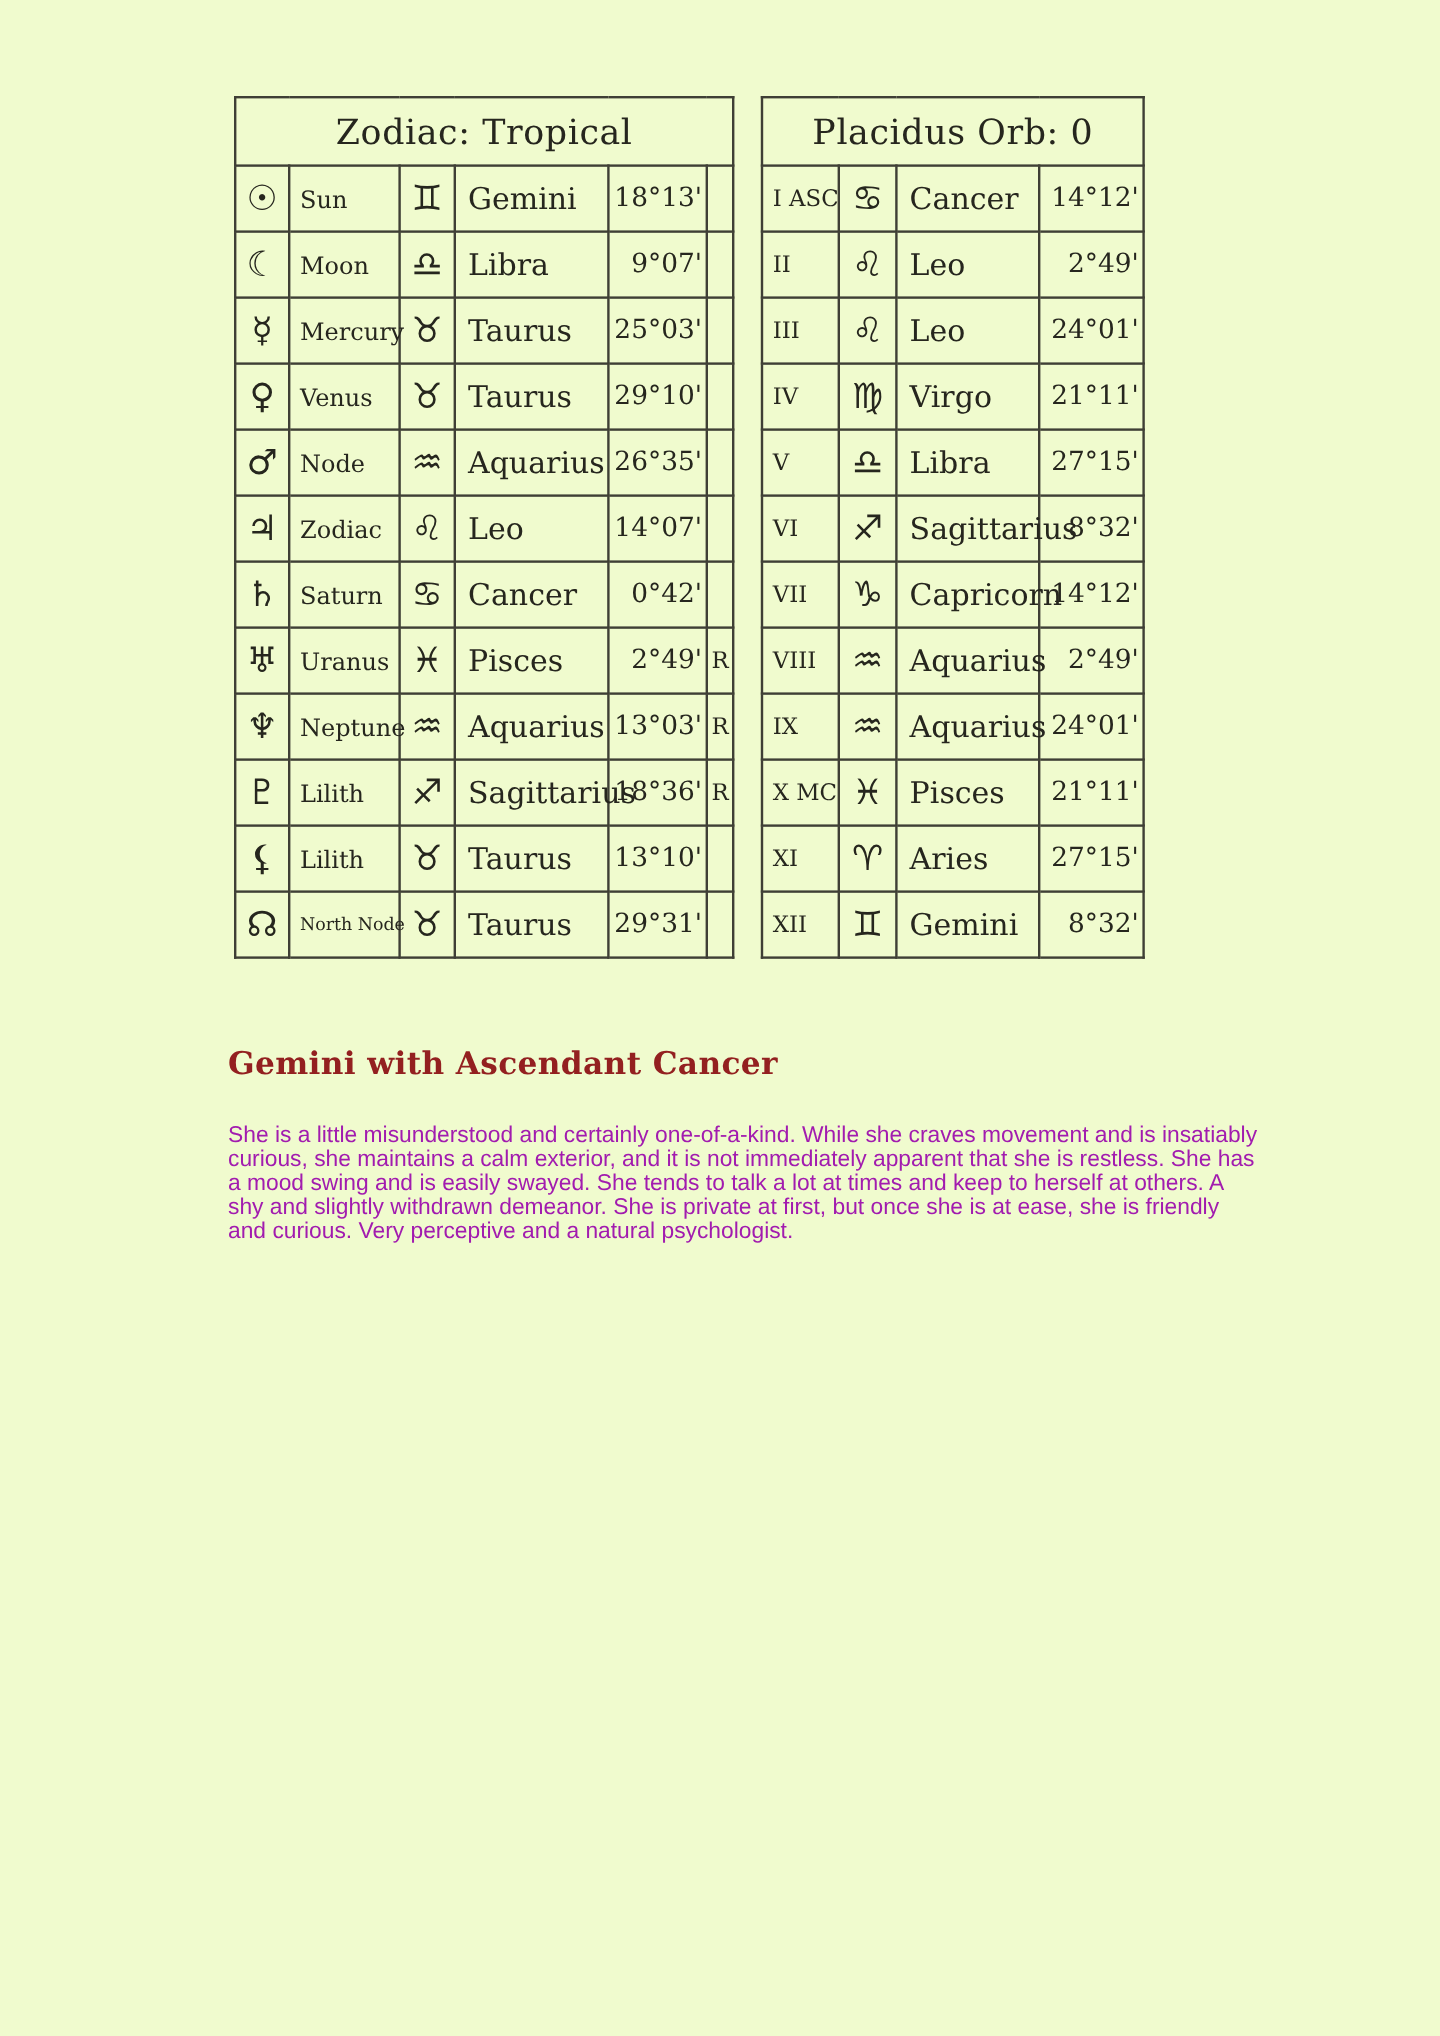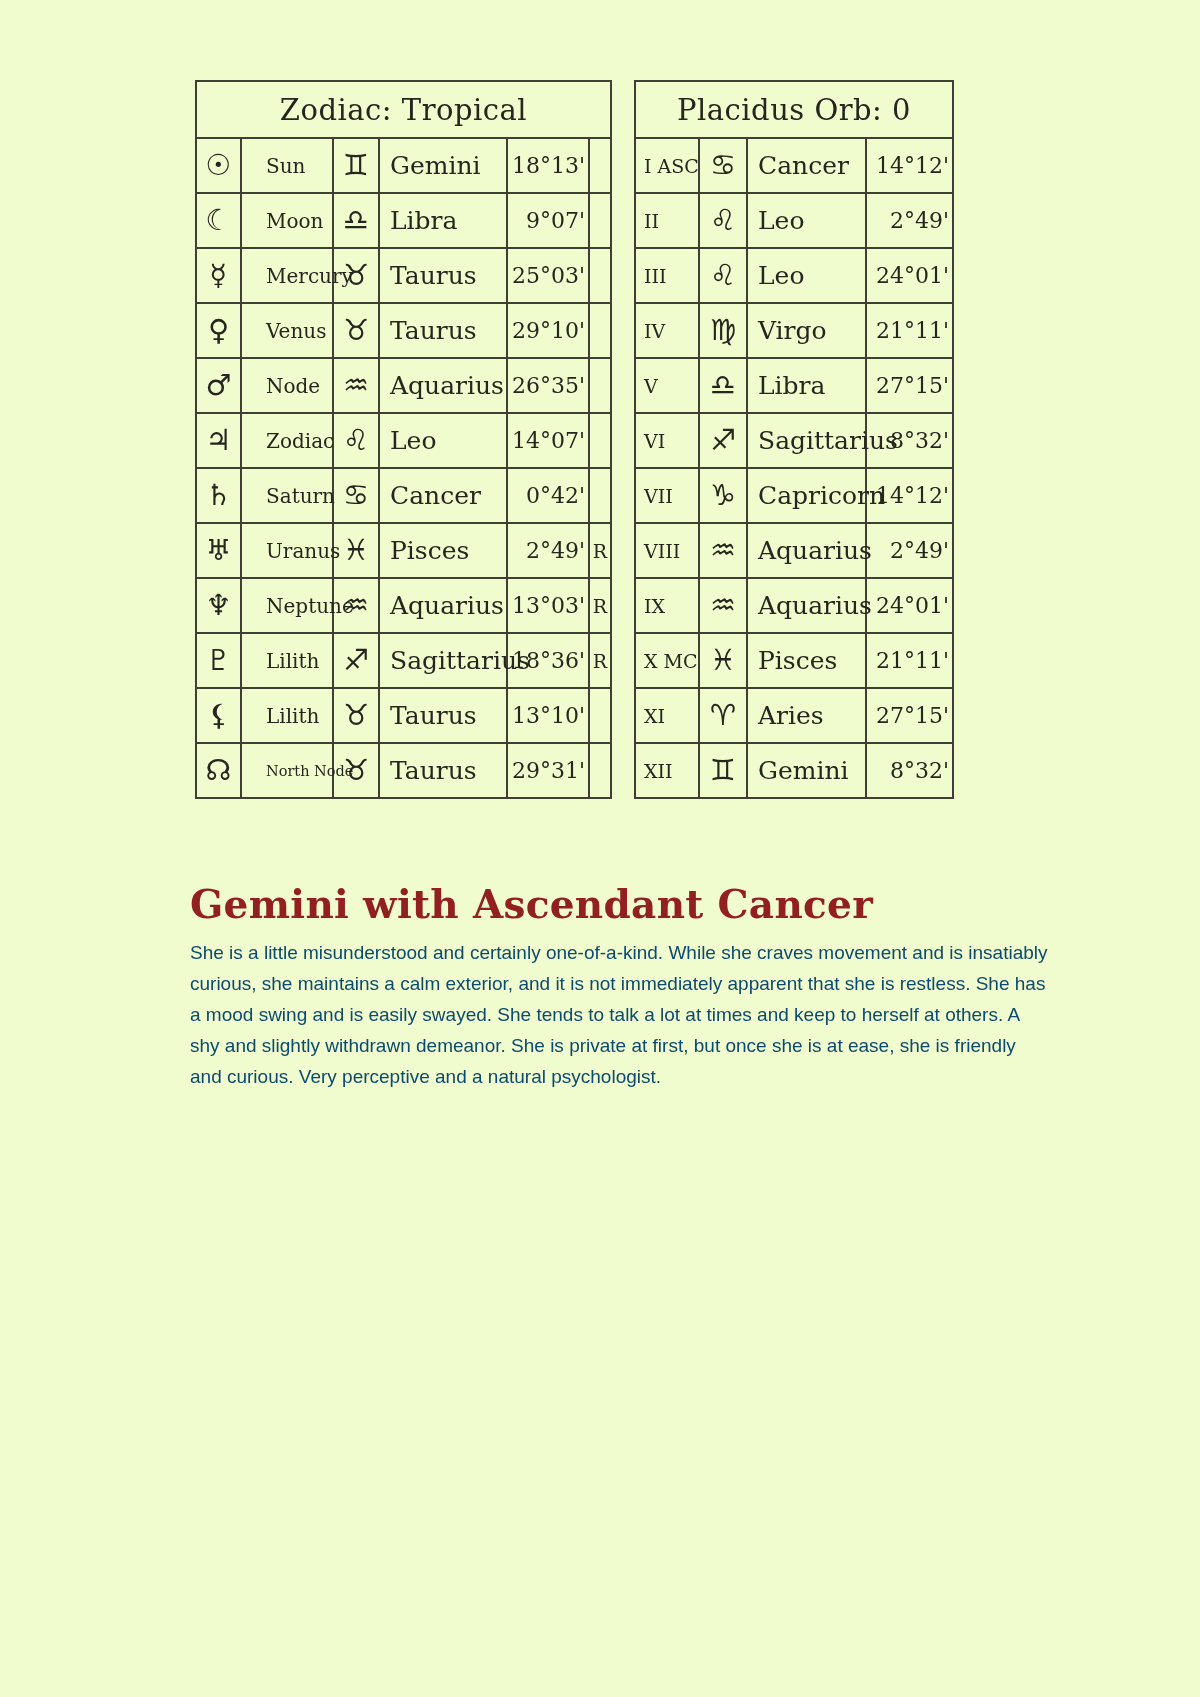--- a/index.html
+++ b/index.html
@@ -42,37 +42,37 @@
   .htable{width:318px;}
   .htable col.c1{width:64px;}
   .htable col.c2{width:48px;}
   .htable col.c3{width:119px;}
   .htable col.c4{width:87px;}
 
   td.sym{
     font-family:"DejaVu Sans", sans-serif;
     font-size:29px;text-align:center;line-height:1;
   }
-  td.pname{font-size:20px;padding-left:24px;}
+  td.pname{font-size:20px;padding-left:8px;}
   .ztable tr:last-child td.pname{font-size:14.5px;}
   td.sname{font-size:25px;padding-left:10px;overflow:visible;}
   td.deg{font-size:22px;text-align:right;padding-right:3px;}
   td.retro{font-size:19px;text-align:center;}
   td.house{font-size:19px;padding-left:8px;}
 
   .report-heading{
     position:absolute;left:190px;top:855px;
-    font-size:39px;font-weight:700;
+    font-size:26px;font-weight:700;
     color:#932020;letter-spacing:.3px;
   }
   .report-body{
     position:absolute;left:190px;top:918px;width:862px;
     font-family:"Liberation Sans", sans-serif;
-    font-size:19px;line-height:31px;
-    color:#0c4a6e;
+    font-size:19px;line-height:20px;
+    color:#a21caf;
   }
 </style>
 </head>
 <body>
 
 <div class="tables">
 
   <table class="ztable">
     <colgroup>
         <col class="c1">

